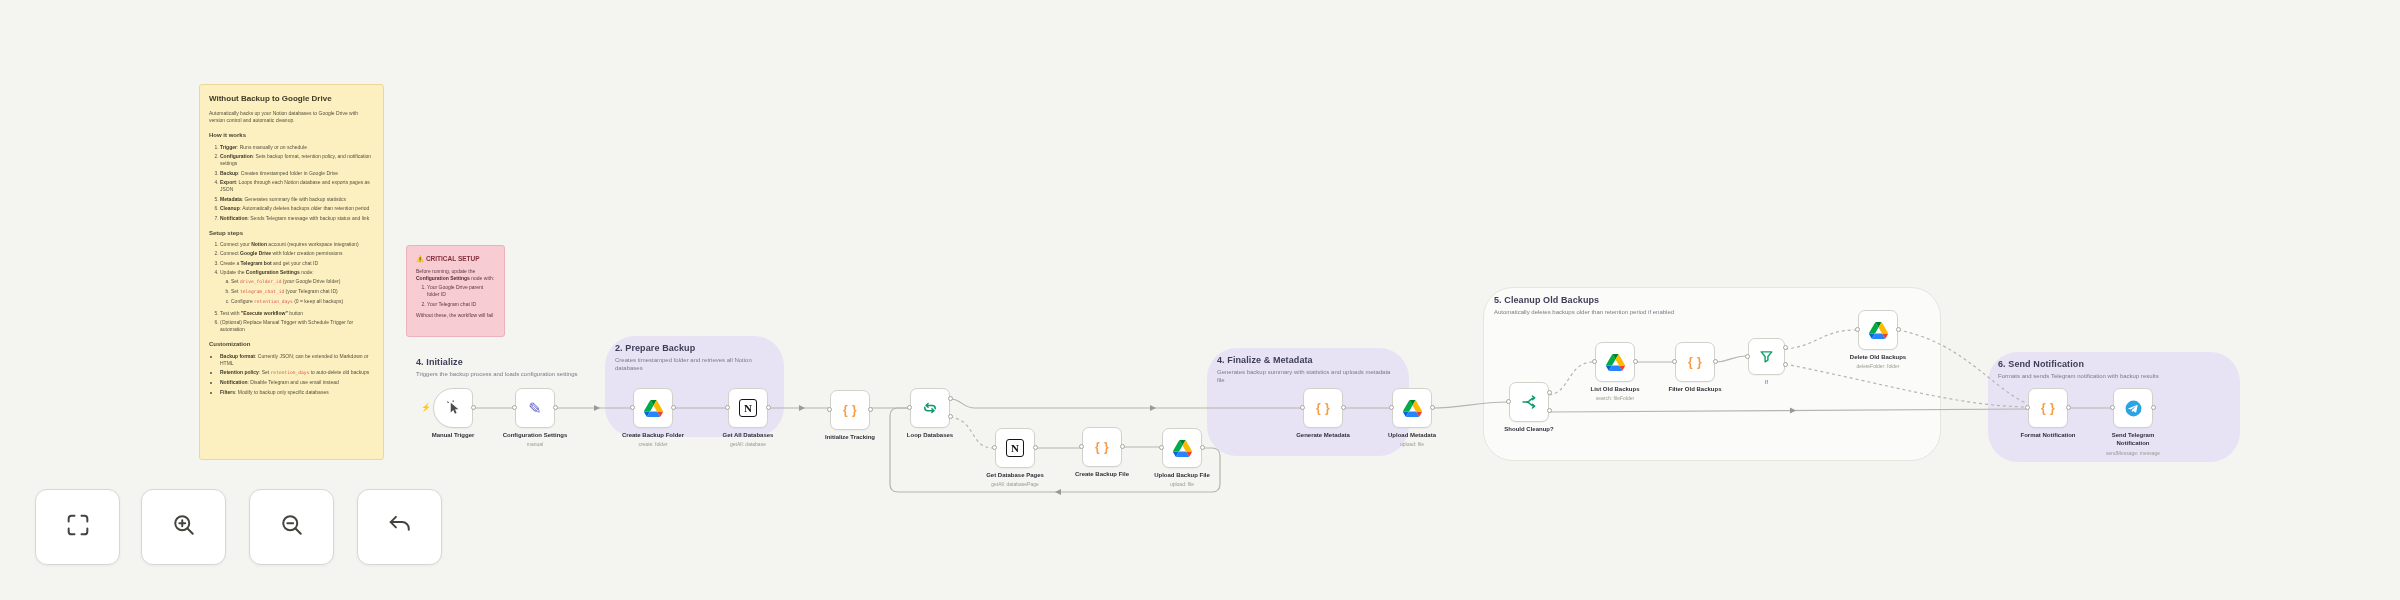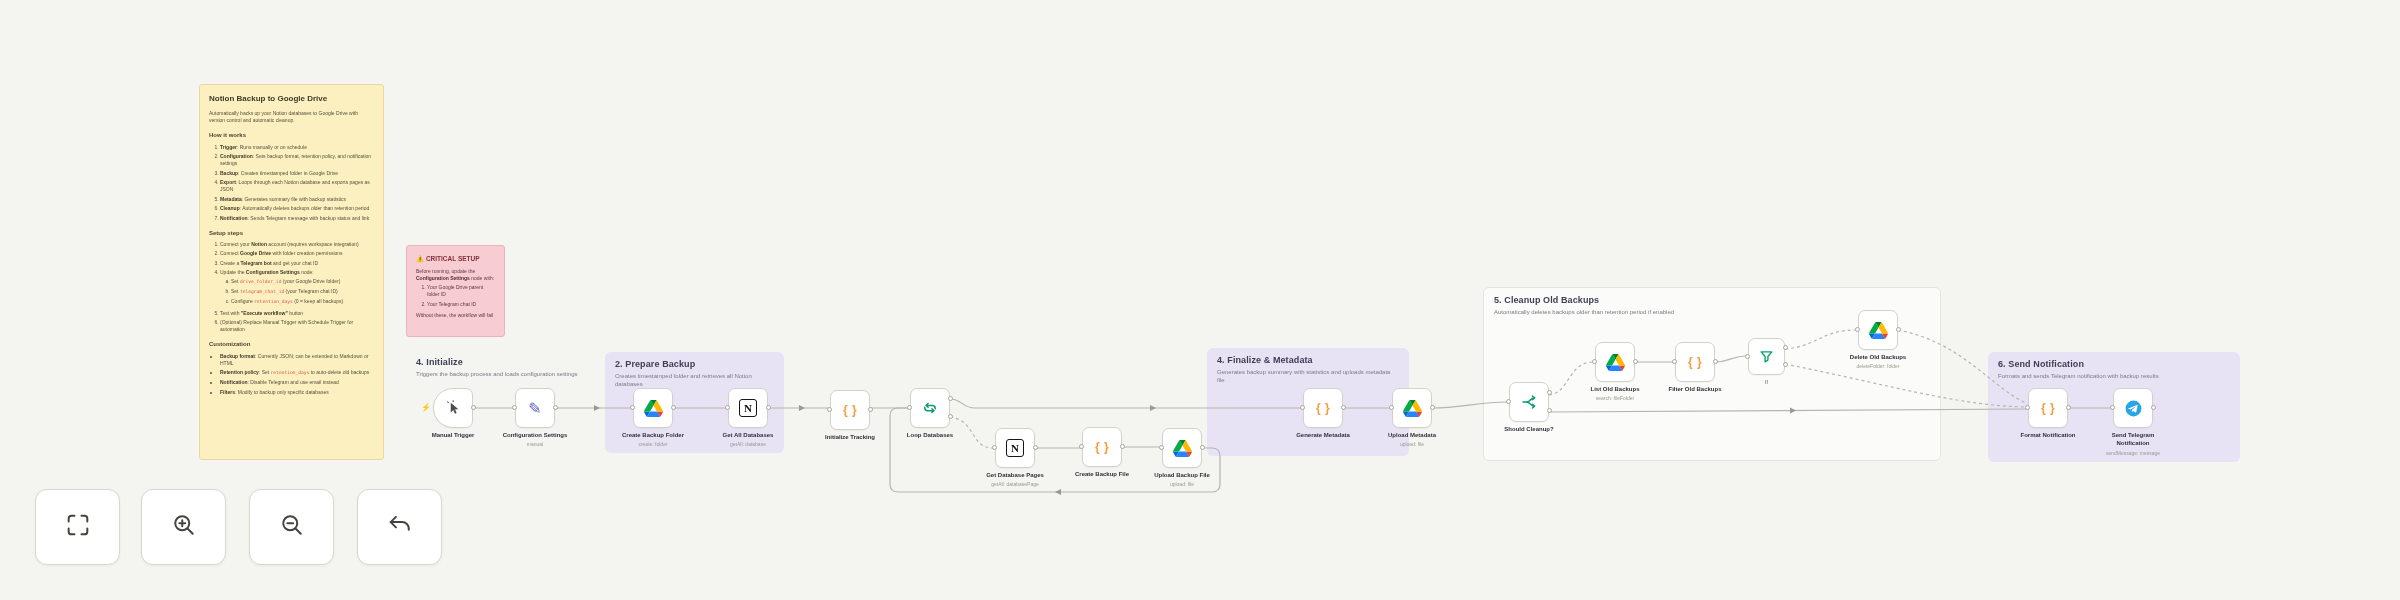--- a/index.html
+++ b/index.html
@@ -48,40 +48,40 @@
 
   
   .gicon{display:flex;align-items:center;justify-content:center;}
   .i-pencil{font-size:16px;color:#5a5fc0;}
   .i-code::after{content:"{ }";font-weight:bold;font-size:12px;color:#f89b40;letter-spacing:.5px;}
   .i-notion{width:16px;height:16px;border:1.5px solid #161616;border-radius:3px;display:flex;align-items:center;justify-content:center;}
   .i-notion::after{content:"N";font-family:"Liberation Serif",serif;font-weight:bold;font-size:11px;color:#111;}
 
   
   #wires{position:absolute;left:0;top:0;z-index:1;}
-  .sec{z-index:0;} .sticky{z-index:2;} .nwrap{z-index:3;}
+  .sec{z-index:0;border-radius:30px;} .sticky{z-index:2;} .nwrap{z-index:3;}
   #wires path{stroke:#b5b5ae;stroke-width:1.2;fill:none;}
   #wires path.dash{stroke-dasharray:3 3;}
   #wires polygon{fill:#9a9a94;}
 
   
   .toolbar-btn{position:absolute;width:83px;height:74px;background:#fff;border:1px solid #d8d8d2;border-radius:12px;
      display:flex;align-items:center;justify-content:center;box-shadow:0 1px 3px rgba(0,0,0,.05);cursor:pointer;z-index:4;}
   .toolbar-btn svg{stroke:#44443f;fill:none;stroke-width:1.7;stroke-linecap:round;stroke-linejoin:round;}
 </style>
 </head>
 <body>
 
 <div id="canvas">
 
   <div class="sec bare" style="left:406px;top:350px;width:190px;height:100px;">
     <div class="sec-title">4. Initialize</div>
     <div class="sec-sub">Triggers the backup process and loads configuration settings</div>
   </div>
-  <div class="sec purple" style="left:605px;top:352px;width:179px;height:101px;">
+  <div class="sec purple" style="left:605px;top:336px;width:179px;height:101px;">
     <div class="sec-title">2. Prepare Backup</div>
     <div class="sec-sub">Creates timestamped folder and retrieves all Notion databases</div>
   </div>
   <div class="sec purple" style="left:1207px;top:348px;width:202px;height:108px;">
     <div class="sec-title">4. Finalize &amp; Metadata</div>
     <div class="sec-sub">Generates backup summary with statistics and uploads metadata file</div>
   </div>
   <div class="sec white" style="left:1483px;top:287px;width:458px;height:174px;">
     <div class="sec-title">5. Cleanup Old Backups</div>
     <div class="sec-sub">Automatically deletes backups older than retention period if enabled</div>
@@ -113,21 +113,21 @@
     <path class="dash" d="M1898 330 C1962 342 1992 388 2026 403"></path>
     <path d="M2068 408 H2113"></path>
     <polygon points="594,405 600,408 594,411"></polygon>
     <polygon points="799,405 805,408 799,411"></polygon>
     <polygon points="1150,405 1156,408 1150,411"></polygon>
     <polygon points="1790,407.5 1796,410.5 1790,413.5"></polygon>
     <polygon points="1061,489 1055,492 1061,495"></polygon>
   </svg>
 
   <div class="sticky yellow" style="left:199px;top:84px;width:185px;height:376px;">
-    <h1>Notion Backup to Google Drive</h1>
+    <h1>Without Backup to Google Drive</h1>
     <p>Automatically backs up your Notion databases to Google Drive with version control and automatic cleanup.</p>
     <h2>How it works</h2>
     <ol>
         <li><b>Trigger</b><span>: Runs manually or on schedule</span></li>
         <li><b>Configuration</b><span>: Sets backup format, retention policy, and notification settings</span></li>
         <li><b>Backup</b><span>: Creates timestamped folder in Google Drive</span></li>
         <li><b>Export</b><span>: Loops through each Notion database and exports pages as JSON</span></li>
         <li><b>Metadata</b><span>: Generates summary file with backup statistics</span></li>
         <li><b>Cleanup</b><span>: Automatically deletes backups older than retention period</span></li>
         <li><b>Notification</b><span>: Sends Telegram message with backup status and link</span></li>

